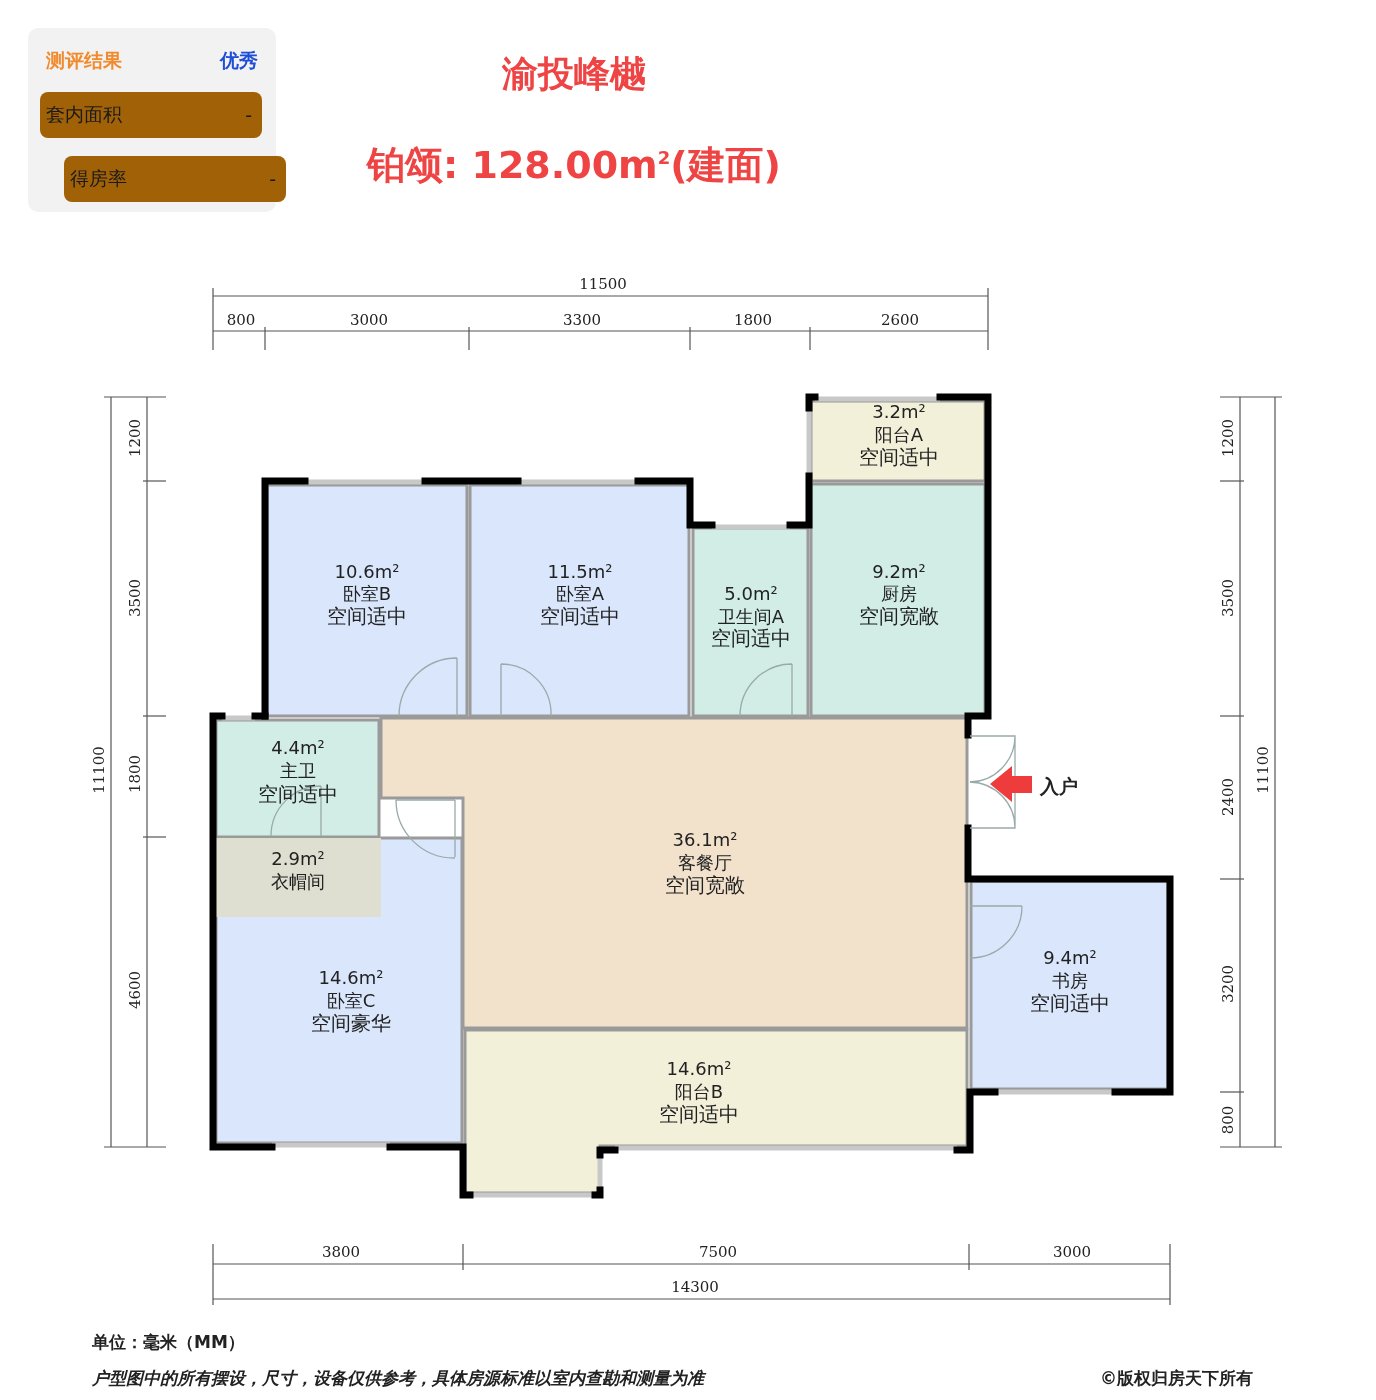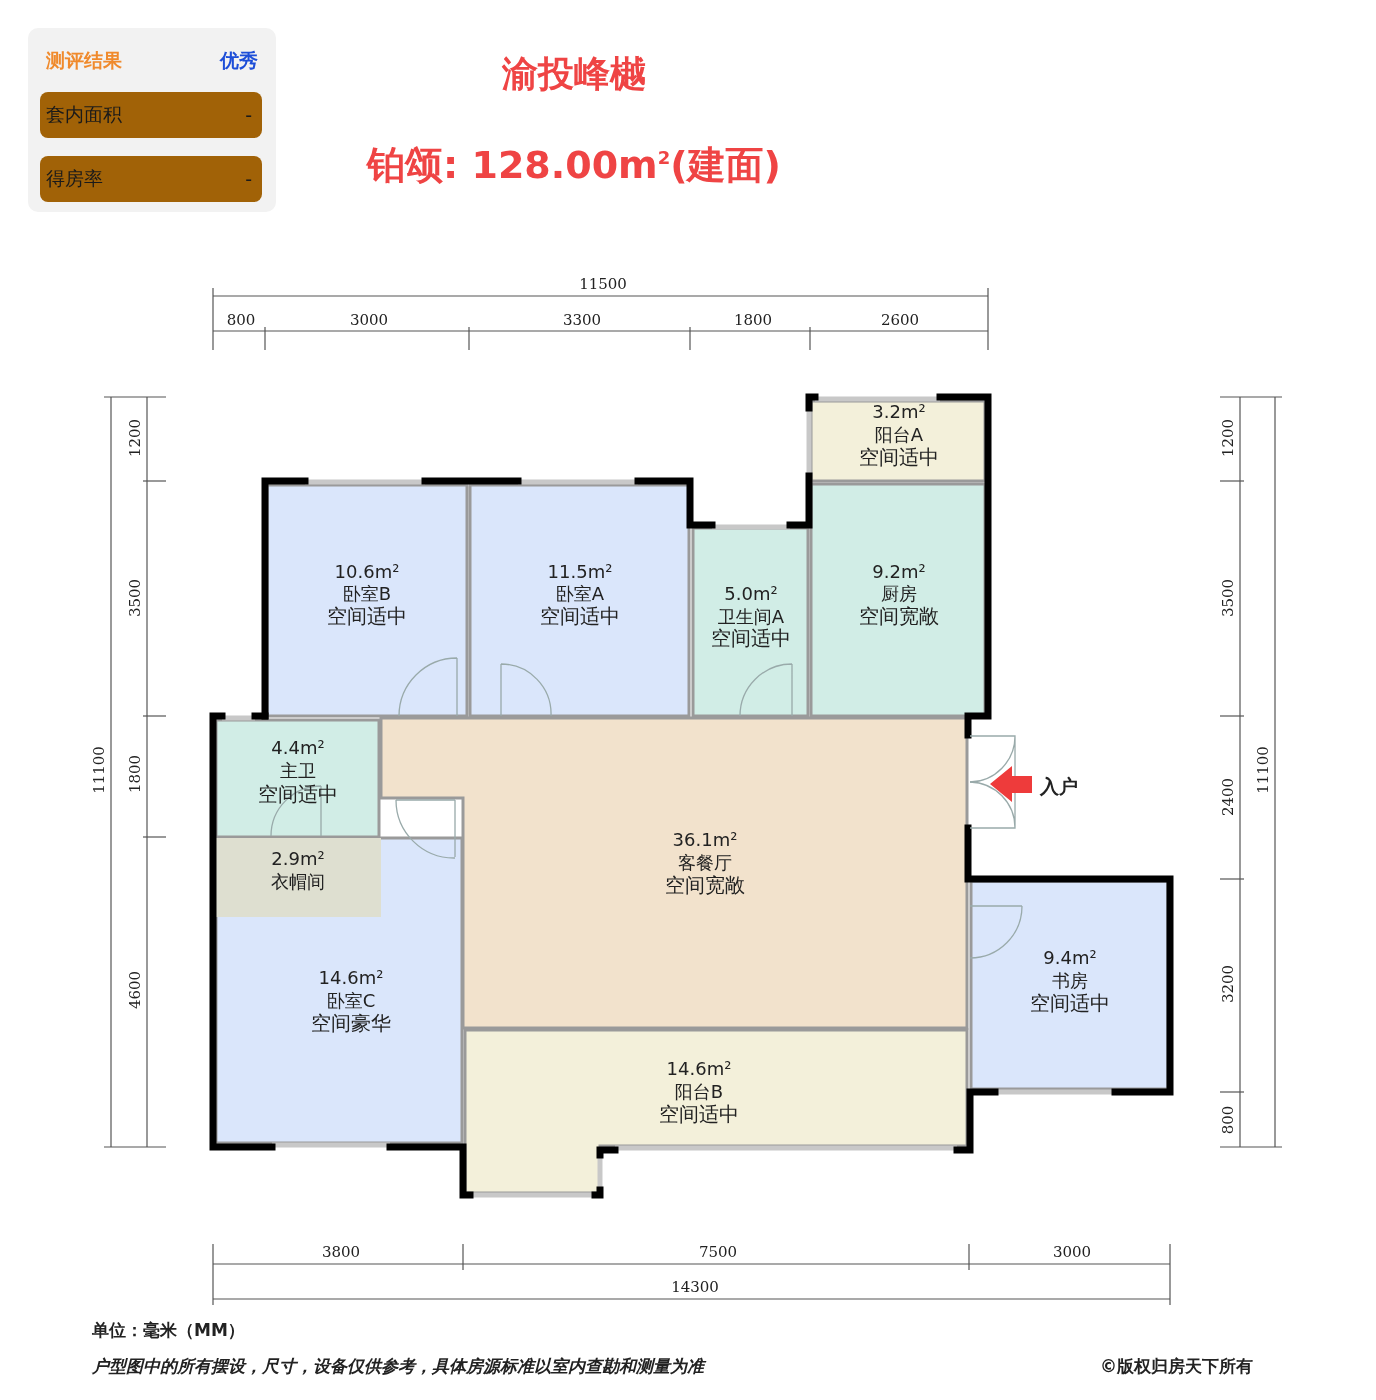--- a/index.html
+++ b/index.html
@@ -2,27 +2,27 @@
 <html><head>
 <meta charset="utf-8">
 <style>
   html, body { margin:0; padding:0; background:#ffffff; }
   body { width:1376px; height:1400px; position:relative; overflow:hidden; font-family:"DejaVu Sans", sans-serif; color:#1a1a1a; }
   .panel { position:absolute; left:28px; top:28px; width:248px; height:184px; background:#f2f2f2; border-radius:10px; }
   .panel-head { position:absolute; left:18px; top:20px; width:212px; display:flex; justify-content:space-between; font-size:19px; font-weight:bold;align-items:center; }
   .panel-head .k { color:#f08a2c; }
   .panel-head .v { color:#1d4ed8; }
   .panel-row { position:absolute; left:12px; width:222px; height:46px; background:#a16207; border-radius:8px; display:flex; justify-content:space-between; align-items:center; padding:0 10px 0 6px; box-sizing:border-box; font-size:19px; }
-  .r1 { top:64px; } .r2 { top:128px; }
+  .r1 { top:64px; } .r2 { top:128px;margin-left:24px; }
   .title { position:absolute; left:0; width:1148px; text-align:center; font-weight:bold; color:#ef4444; }
   .t1 { top:50px; font-size:36px; }
   .t2 { top:140px; font-size:38px;text-align:center; }
   .t2 sup { font-size:18px; }
   svg.plan { position:absolute; left:0; top:0; }
-  .note { position:absolute; font-size:17px; font-weight:bold; color:#222; }
+  .note { position:absolute; font-size:17px; font-weight:bold; color:#222;margin-top:12px; }
   .n1 { left:92px; top:1319px; }
   .n2 { left:92px; top:1355px;font-style:italic; }
   .n3 { left:1100px; top:1355px; }
   .dimtxt { font-family:"DejaVu Serif", serif; font-size:15px; fill:#222; }
   .room-t { font-family:"DejaVu Sans", sans-serif; fill:#222; text-anchor:middle; }
 </style>
 </head>
 <body>
 
 <div class="panel">

